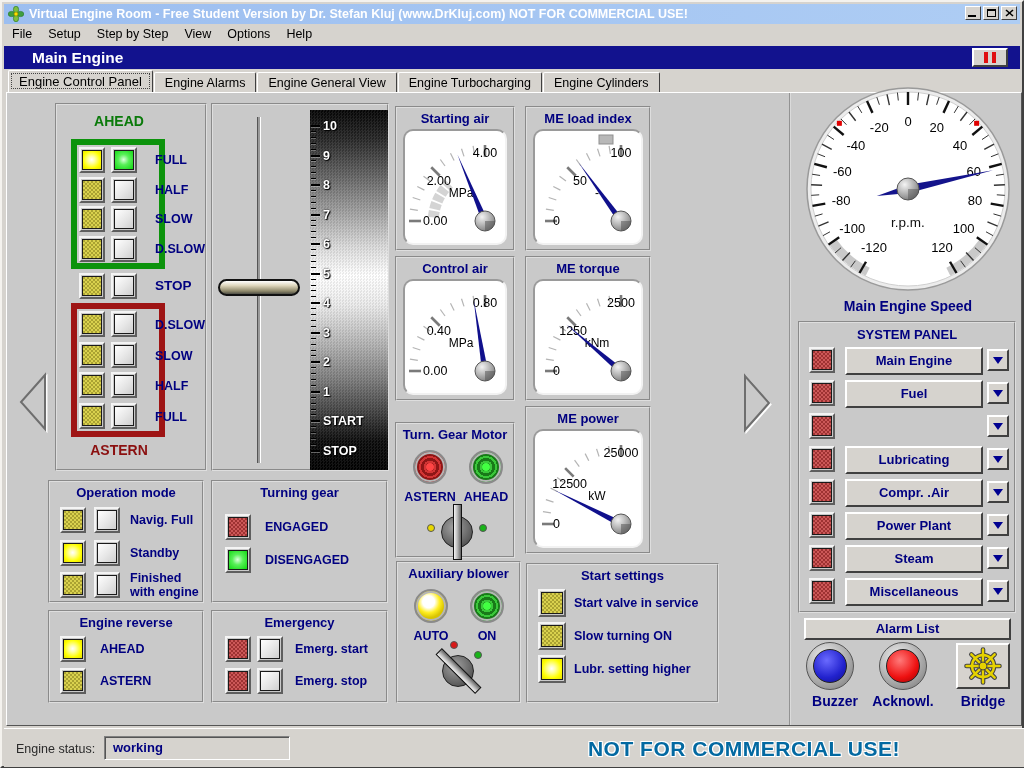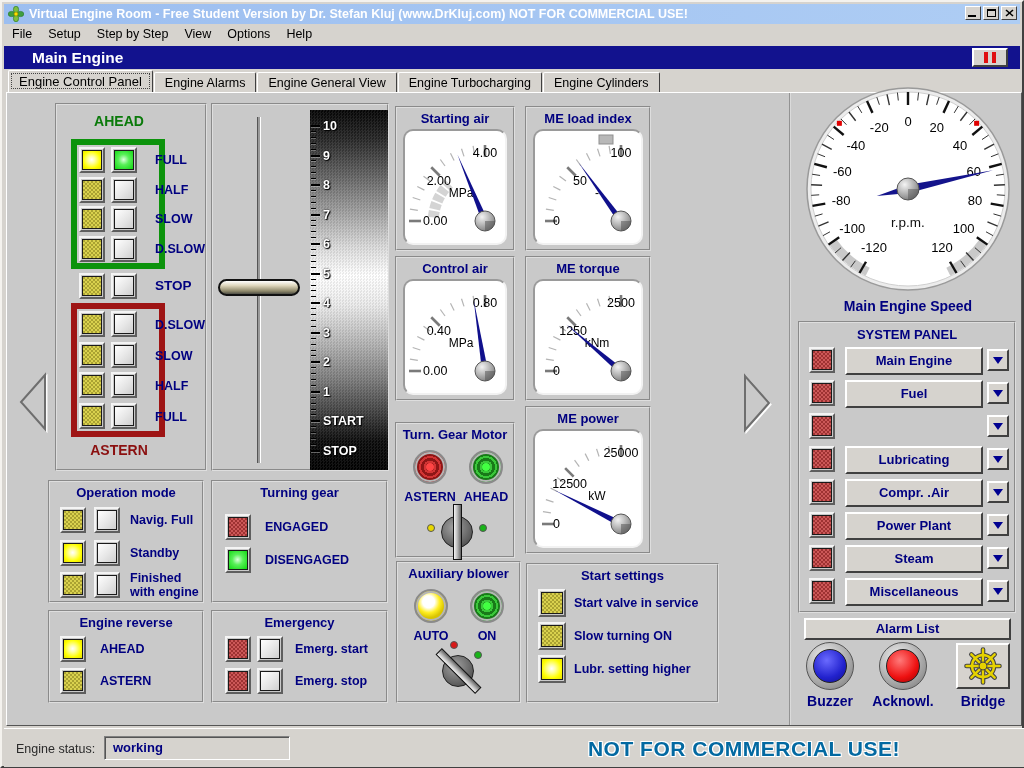--- a/index.html
+++ b/index.html
@@ -555,21 +555,21 @@
               <line x1="23.82842712474619" y1="22.82842712474619" x2="32.667261889578036" y2="31.667261889578032"></line>
               <line x1="21" y1="24" x2="21.000000000000004" y2="36.5"></line>
               <line x1="18.17157287525381" y1="22.82842712474619" x2="9.332738110421968" y2="31.667261889578036"></line>
               <line x1="17" y1="20" x2="4.5" y2="20.000000000000004"></line>
               <line x1="18.17157287525381" y1="17.171572875253812" x2="9.332738110421964" y2="8.33273811042197"></line>
             </g>
         </g>
         <circle cx="21" cy="20" r="4" fill="#e6d200" stroke="#444" stroke-width="1"></circle>
       </svg>
     </div>
-    <div class="rowlabel" style="left:795px;top:601px;width:56px;text-align:center;font-size:14px;">Buzzer</div>
+    <div class="rowlabel" style="left:795px;top:601px;width:56px;text-align:right;font-size:14px;">Buzzer</div>
     <div class="rowlabel" style="left:860px;top:601px;width:72px;text-align:center;font-size:14px;">Acknowl.</div>
     <div class="rowlabel" style="left:947px;top:601px;width:58px;text-align:center;font-size:14px;">Bridge</div>
   <div class="panel" style="left: 388px; top: 13px; width: 120px; height: 145px;">
         <div class="ptitle" style="top: 3px;">Starting air</div>
         <div class="dial" style="left: 6px; top: 21px; width: 104px; height: 116px;">
           <svg width="100" height="112" viewBox="0 0 100 112" style="position:absolute;left:0;top:0;">
             <defs>
               <radialGradient id="hub_0" cx="35%" cy="30%" r="85%">
                 <stop offset="0" stop-color="#f2f2f2"></stop>
                 <stop offset="0.55" stop-color="#ababab"></stop>

